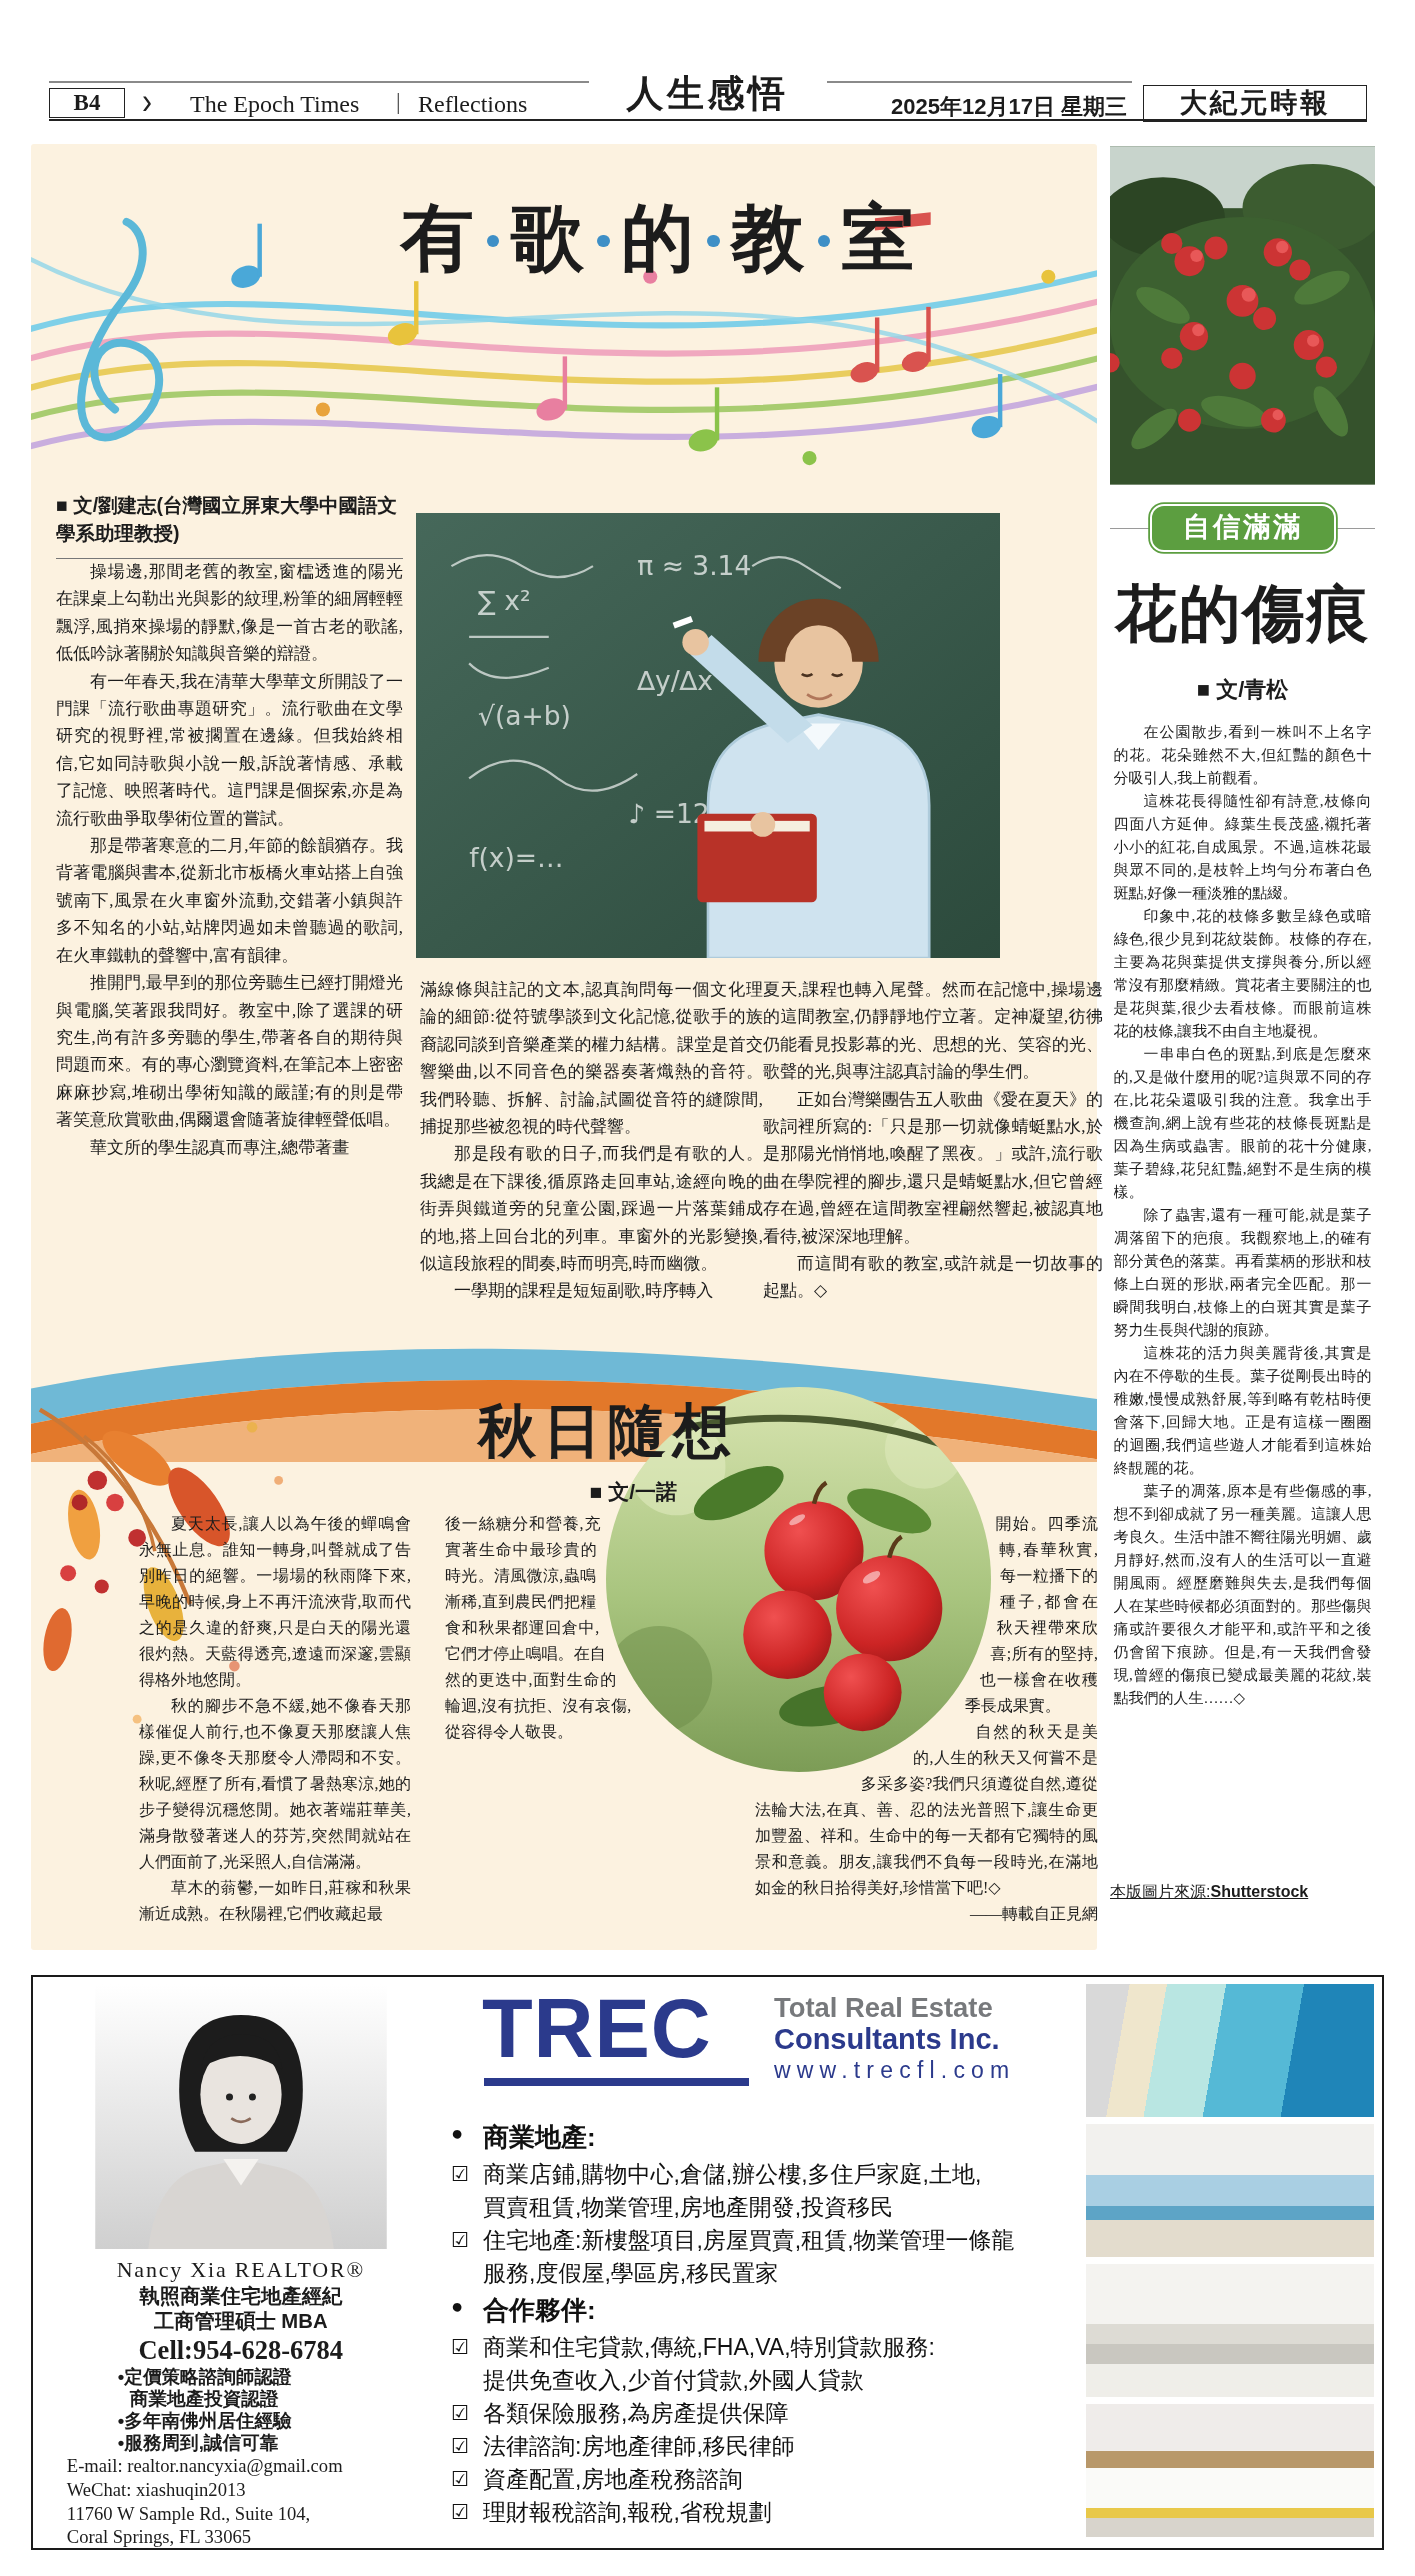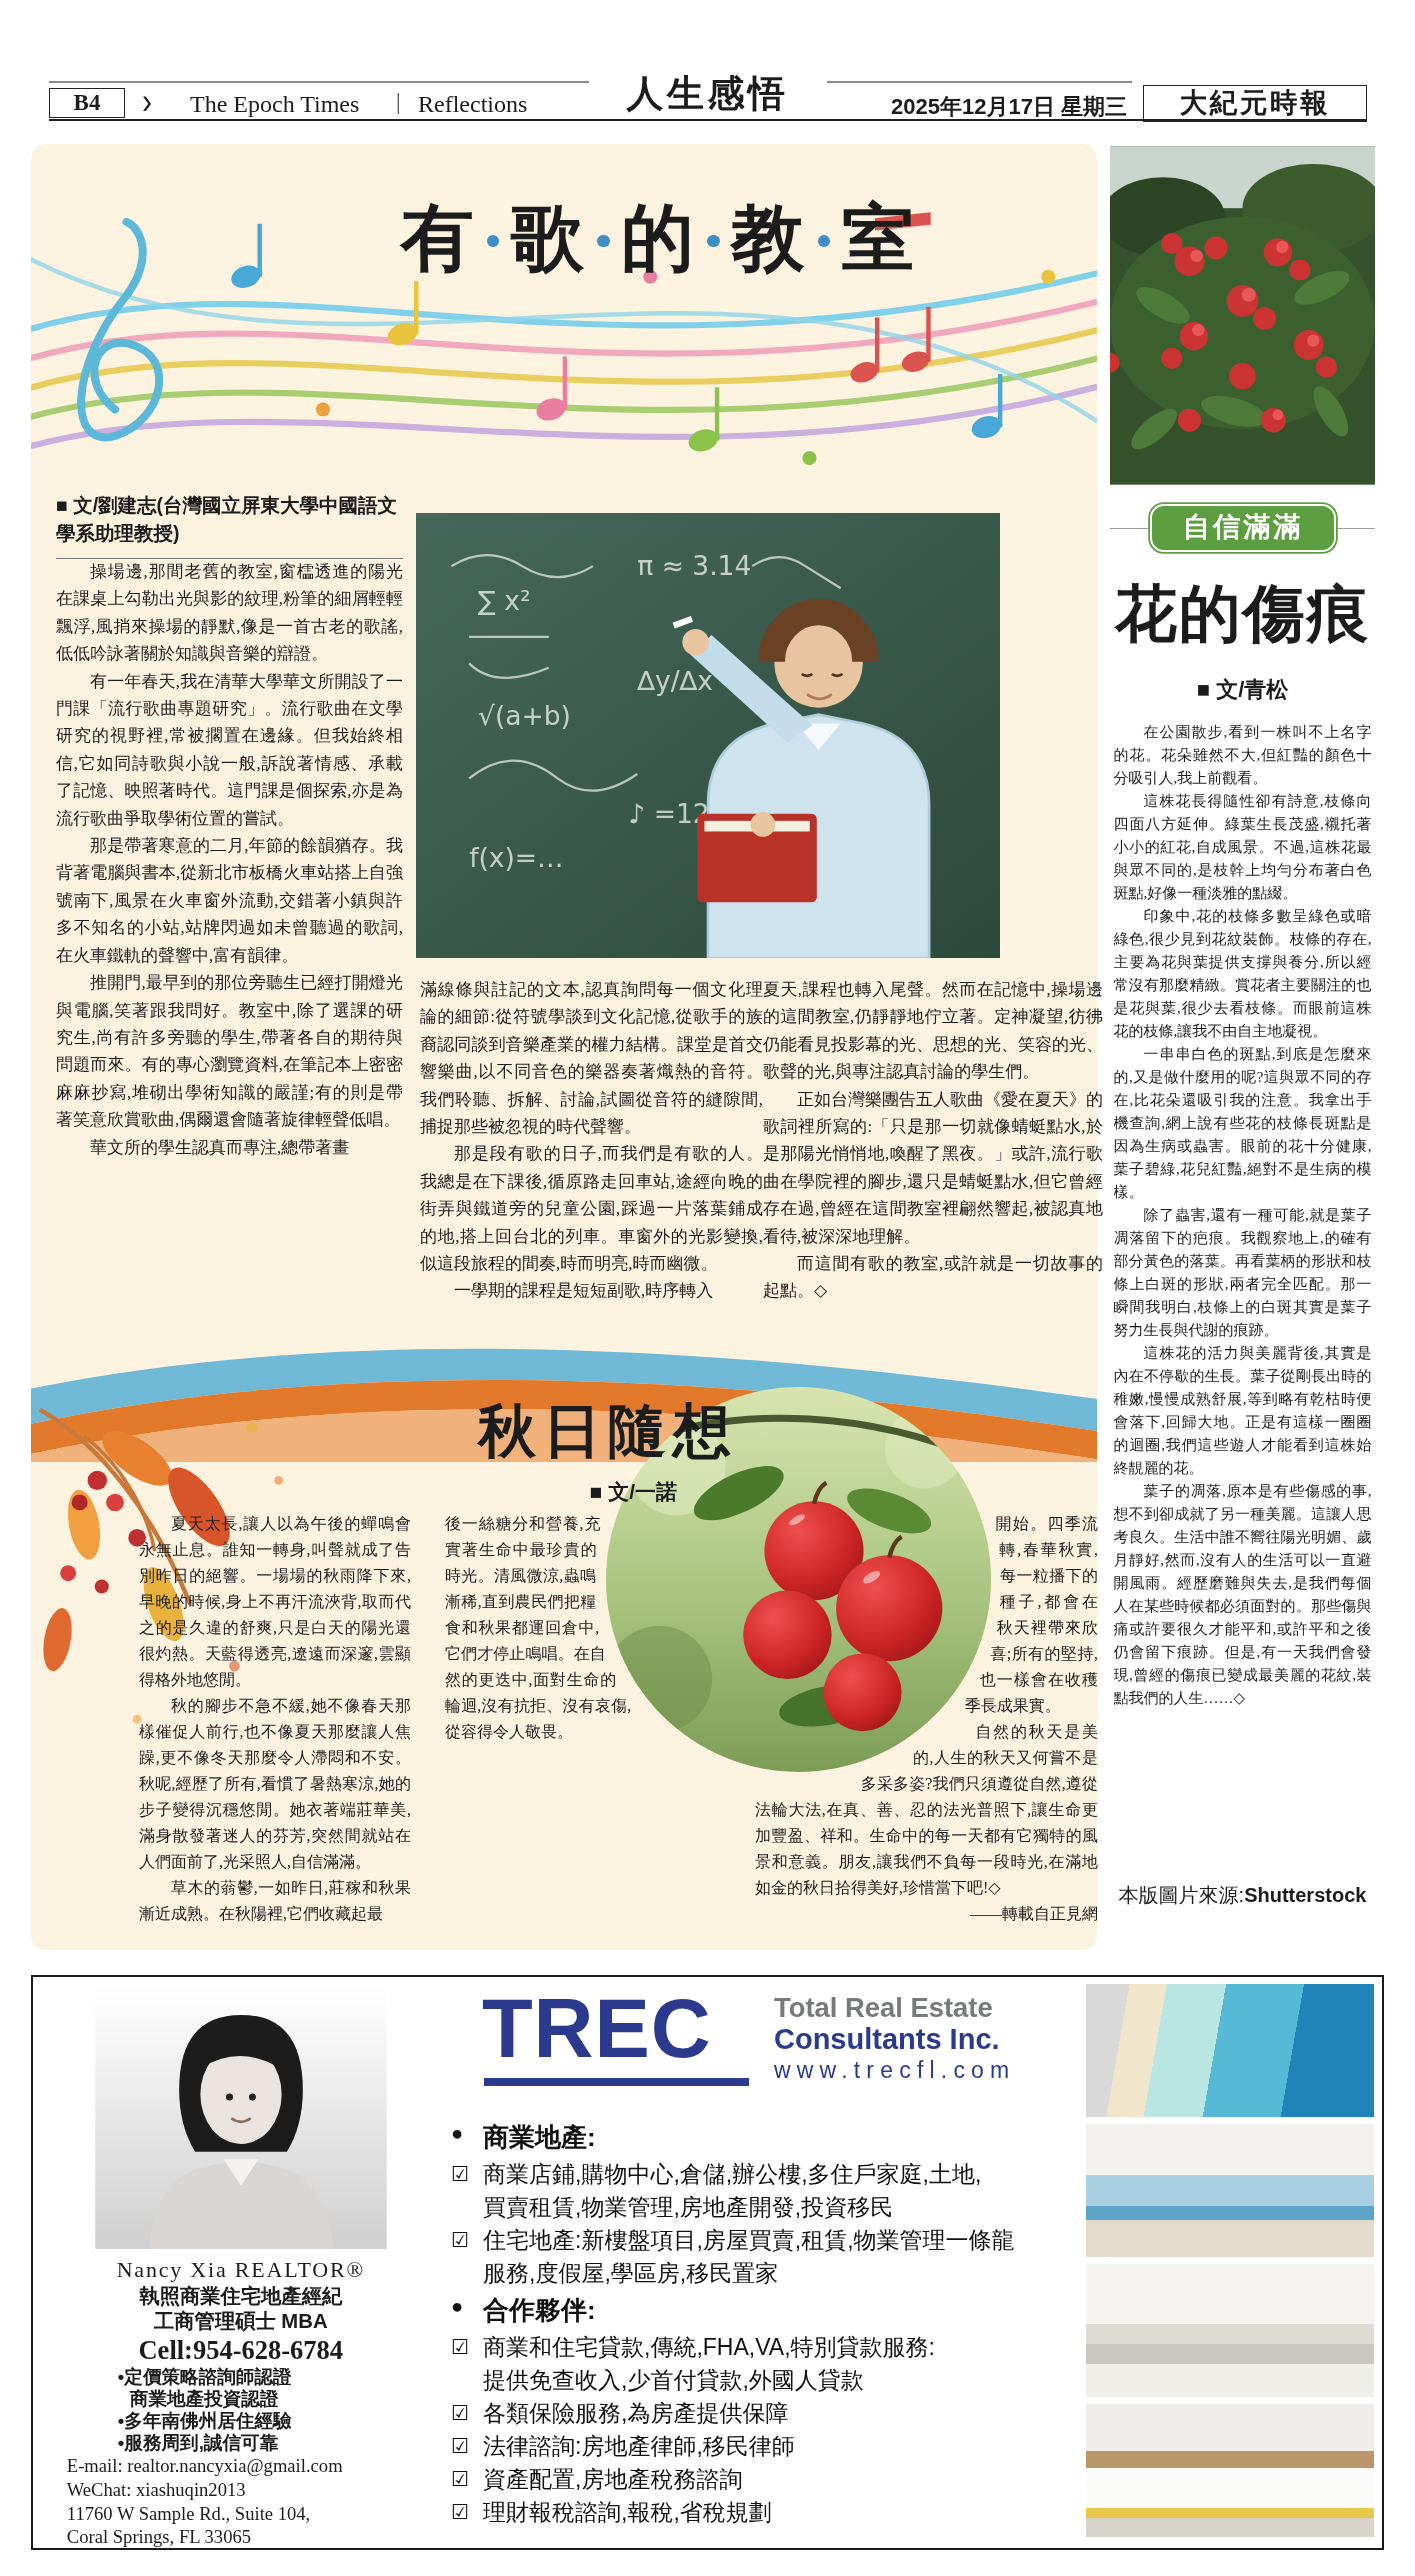--- a/index.html
+++ b/index.html
@@ -23,21 +23,21 @@
   #brand{position:absolute;left:190px;top:91px;font-size:24px;}
   #hsep{position:absolute;left:396px;top:89px;font-size:23px;color:#444;}
   #hsection{position:absolute;left:418px;top:91px;font-size:24px;}
   #htitle{position:absolute;left:610px;top:69px;width:195px;text-align:center;
           font-size:37px;font-weight:900;letter-spacing:3.5px;}
   #hdate{position:absolute;left:885px;top:92px;width:248px;font-size:22px;font-weight:700;text-align:center;}
   #masthead{position:absolute;left:1143px;top:85px;width:224px;height:37px;border:1.8px solid #222;
             font-size:27.4px;font-weight:900;text-align:center;line-height:35px;letter-spacing:2.7px;}
 
   
-  #panel{position:absolute;left:31px;top:144px;width:1066px;height:1806px;background:var(--cream);border-radius:14px;padding-left:36px;}
+  #panel{position:absolute;left:31px;top:144px;width:1066px;height:1806px;background:var(--cream);border-radius:3px;padding-left:36px;}
   #music{position:absolute;left:0;top:0;width:1066px;height:354px;}
   #mtitle{position:absolute;left:265px;top:46px;width:725px;text-align:center;z-index:3;
           font-family:"Liberation Sans","DejaVu Sans",sans-serif;font-weight:900;font-size:73px;letter-spacing:1.8px;}
   #mtitle .tchar{display:inline-block;vertical-align:middle;}
   #mtitle .tchar + .tchar::before{content:"";display:inline-block;width:12.4px;height:12.4px;border-radius:50%;
           background:var(--dot);margin:0 11.5px;vertical-align:16px;}
   #mbyline{position:absolute;left:25px;top:347px;width:347px;padding-bottom:10.6px;border-bottom:1.8px solid #777;
            font-family:"Liberation Sans","DejaVu Sans",sans-serif;font-weight:700;font-size:19.5px;line-height:28px;z-index:3;}
   .col p{font-size:17px;line-height:27.4px;text-align:justify;text-indent:2em;}
   .col p.c{text-indent:0;}
@@ -71,22 +71,22 @@
   #badge{position:absolute;left:40px;top:358px;width:186px;height:48px;background:var(--green);
          border:2.7px solid #fff;box-shadow:0 0 0 1.8px var(--green);border-radius:14px;color:#fff;
          font-family:"Liberation Sans","DejaVu Sans",sans-serif;font-weight:900;font-size:27.4px;
          text-align:center;line-height:42px;letter-spacing:2.7px;}
   #stitle{position:absolute;left:0;top:426px;width:265px;text-align:center;
           font-family:"Liberation Sans","DejaVu Sans",sans-serif;font-weight:900;font-size:62px;letter-spacing:1.8px;}
   #sbyline{position:absolute;left:0;top:529px;width:265px;text-align:center;
            font-family:"Liberation Sans","DejaVu Sans",sans-serif;font-weight:700;font-size:22px;}
   #scol{position:absolute;left:3.5px;top:575px;width:258px;height:1128px;overflow:hidden;}
   #scol p{font-size:15px;line-height:23px;text-align:justify;text-indent:2em;}
-  #credit{position:absolute;left:0;top:1736px;width:265px;text-align:center;font-size:20px;
-          font-family:"Liberation Sans","DejaVu Sans",sans-serif;}
+  #credit{position:absolute;left:0;top:1736px;width:265px;text-align:left;font-size:16px;
+          font-family:"Liberation Sans","DejaVu Sans",sans-serif;text-decoration:underline;}
   #credit b{font-weight:700;}
 
   
   #ad{position:absolute;left:31px;top:1975px;width:1353px;height:575px;border:2.7px solid #1a1a1a;background:#fff;}
   #portrait{position:absolute;left:62px;top:7px;width:292px;height:265px;overflow:hidden;}
   #agent{position:absolute;left:8.8px;top:280px;width:398px;text-align:center;}
   #agent .name{font-size:22px;line-height:26.5px;letter-spacing:1.8px;}
   #agent .zh{font-family:"Liberation Sans","DejaVu Sans",sans-serif;font-weight:700;font-size:20.3px;line-height:25px;}
   #agent .cell{font-size:26.5px;font-weight:700;line-height:32px;}
   #agent .li{font-family:"Liberation Sans","DejaVu Sans",sans-serif;font-weight:700;font-size:18.6px;line-height:22px;text-align:left;padding-left:76px;}

